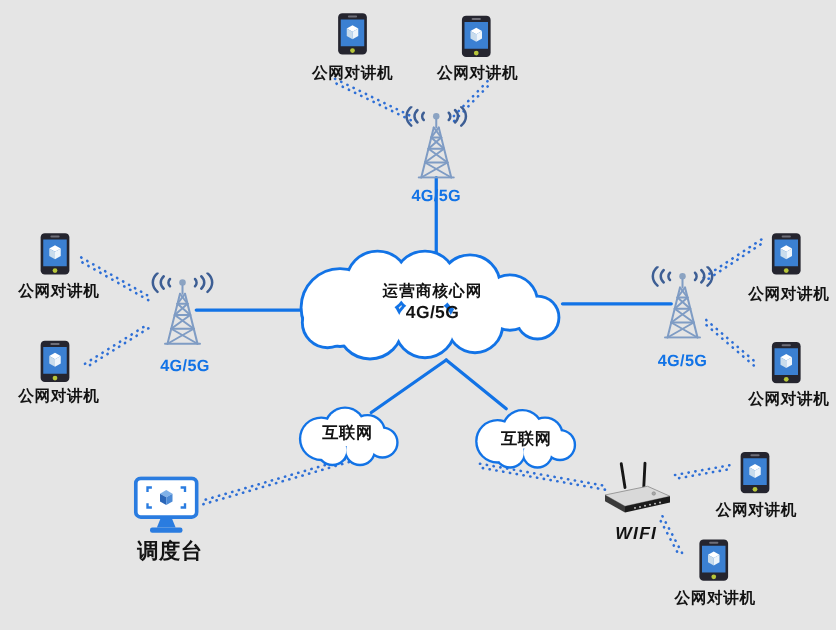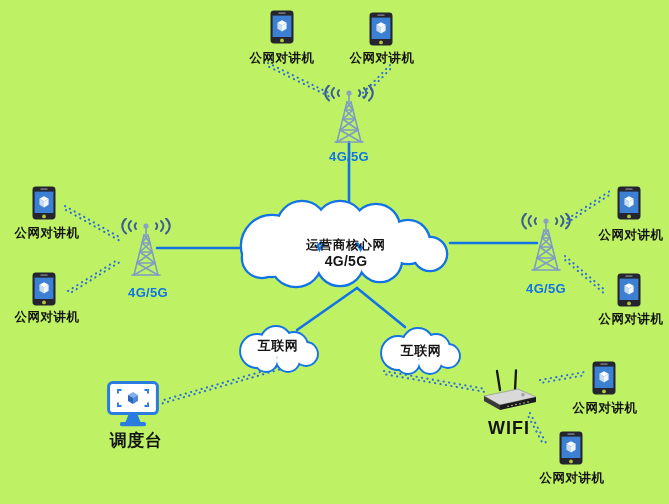--- a/index.html
+++ b/index.html
@@ -1,35 +1,35 @@
 <!DOCTYPE html>
 <html><head>
 <meta charset="utf-8">
 <style>
   html,body{margin:0;padding:0;background:#fff;}
-  .stage{position:relative;width:669px;height:504px;background:#bef264;overflow:hidden;
+  .stage{position:relative;width:669px;height:504px;background:#e5e5e5;overflow:hidden;
          font-family:"Liberation Sans",sans-serif;}
   .stage svg.layer{position:absolute;left:0;top:0;}
   
   .wire{stroke:#1273e6;stroke-width:2.6;fill:none;stroke-linecap:round;}
   
   .dots path{stroke:#2e6fd6;stroke-width:2.1;fill:none;
              stroke-dasharray:0.2 5.3;stroke-linecap:round;}
   .dots path.row2{stroke-dashoffset:2.7;}
   
   .cs circle{fill:#ffffff;stroke:#1273e6;stroke-width:4.6;}
   .cs.small circle{stroke-width:3.8;}
   .cf circle{fill:#ffffff;}
   
   .lbl{position:absolute;transform:translateX(-50%);white-space:nowrap;
        font-size:12.5px;font-weight:700;color:#131313;letter-spacing:0.5px;}
   .lbl-blue{color:#1273e6;font-size:13px;letter-spacing:0.3px;}
-  .core-lbl{text-align:center;line-height:16px;font-size:12.5px;letter-spacing:0.8px;margin-top:12px;}
+  .core-lbl{text-align:center;line-height:16px;font-size:12.5px;letter-spacing:0.8px;}
   .core-lbl .l2{font-size:14px;letter-spacing:0.3px;}
-  .wifi-lbl{font-size:18px;letter-spacing:1px;}
+  .wifi-lbl{font-size:14px;letter-spacing:1px;font-style:italic;}
 </style>
 </head>
 <body>
 
 <div class="stage">
 
   <svg class="layer" width="669" height="504" viewBox="0 0 669 504">
     <defs>
 
       <symbol id="sym-phone" viewBox="0 0 24 34">

